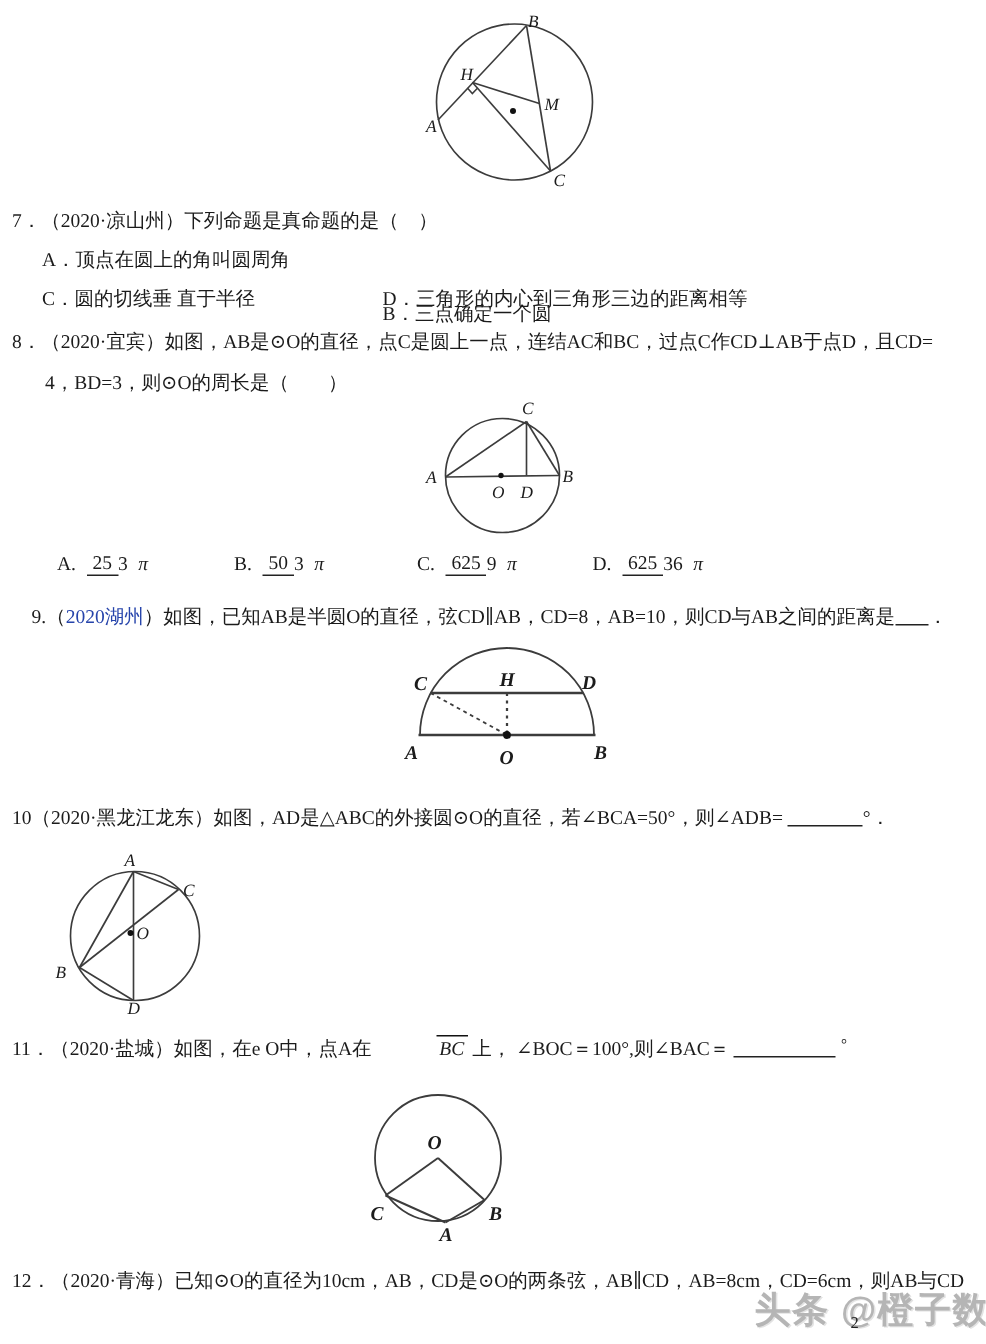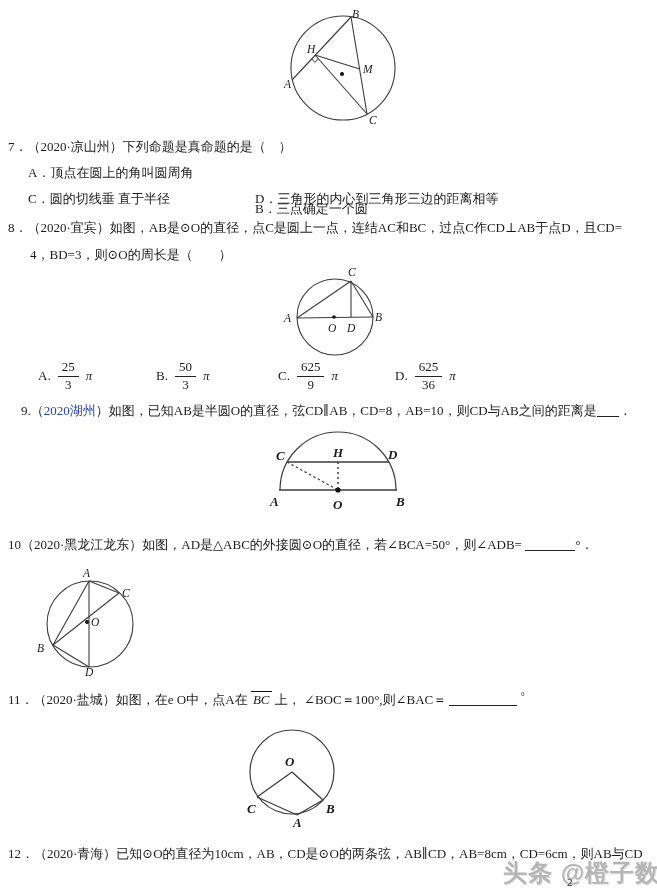--- a/index.html
+++ b/index.html
@@ -5,25 +5,25 @@
   html,body { margin:0; padding:0; }
   body {
     width:657px; height:896px; background:#ffffff; position:relative;
     font-family:"Liberation Serif","DejaVu Serif",serif;
     color:#1b1b1b; overflow:hidden;
   }
   .abs { position:absolute; white-space:nowrap; }
   .t { font-size:13px; line-height:17px; }
   .blue { color:#2644ab; }
   .blank { display:inline-block; border-bottom:1px solid #222; height:13px; vertical-align:-2px; }
-  .arc { border-top:1.2px solid #111; padding:0 2px; font-style:italic; }
+  .arc { border-top:1.2px solid #111; padding:0 2px; font-style:italic;margin-left:40px; }
   .deg-sup { font-size:10px; vertical-align:4px; }
   
   .opt { display:flex; align-items:center; gap:7px; font-size:13px; }
-  .frac { display:inline-flex; flex-direction:column; align-items:center; line-height:1.15; }
+  .frac { display:inline-flex; flex-direction:row; line-height:1.15; }
   .frac .num { padding:0 4px 1px 4px; border-bottom:1px solid #222; }
   .frac .den { padding-top:1px; }
   .pi { font-style:italic; }
   
   svg { overflow:visible; }
   svg line, svg path, svg circle.outline, svg polyline { stroke:#3c3c3c; fill:none; }
   svg text { font-family:"Liberation Serif","DejaVu Serif",serif; font-style:italic; font-size:11.5px; fill:#1b1b1b; }
   svg text.big { font-size:13px; font-weight:bold; }
   .dot { fill:#111; stroke:none; }
   

